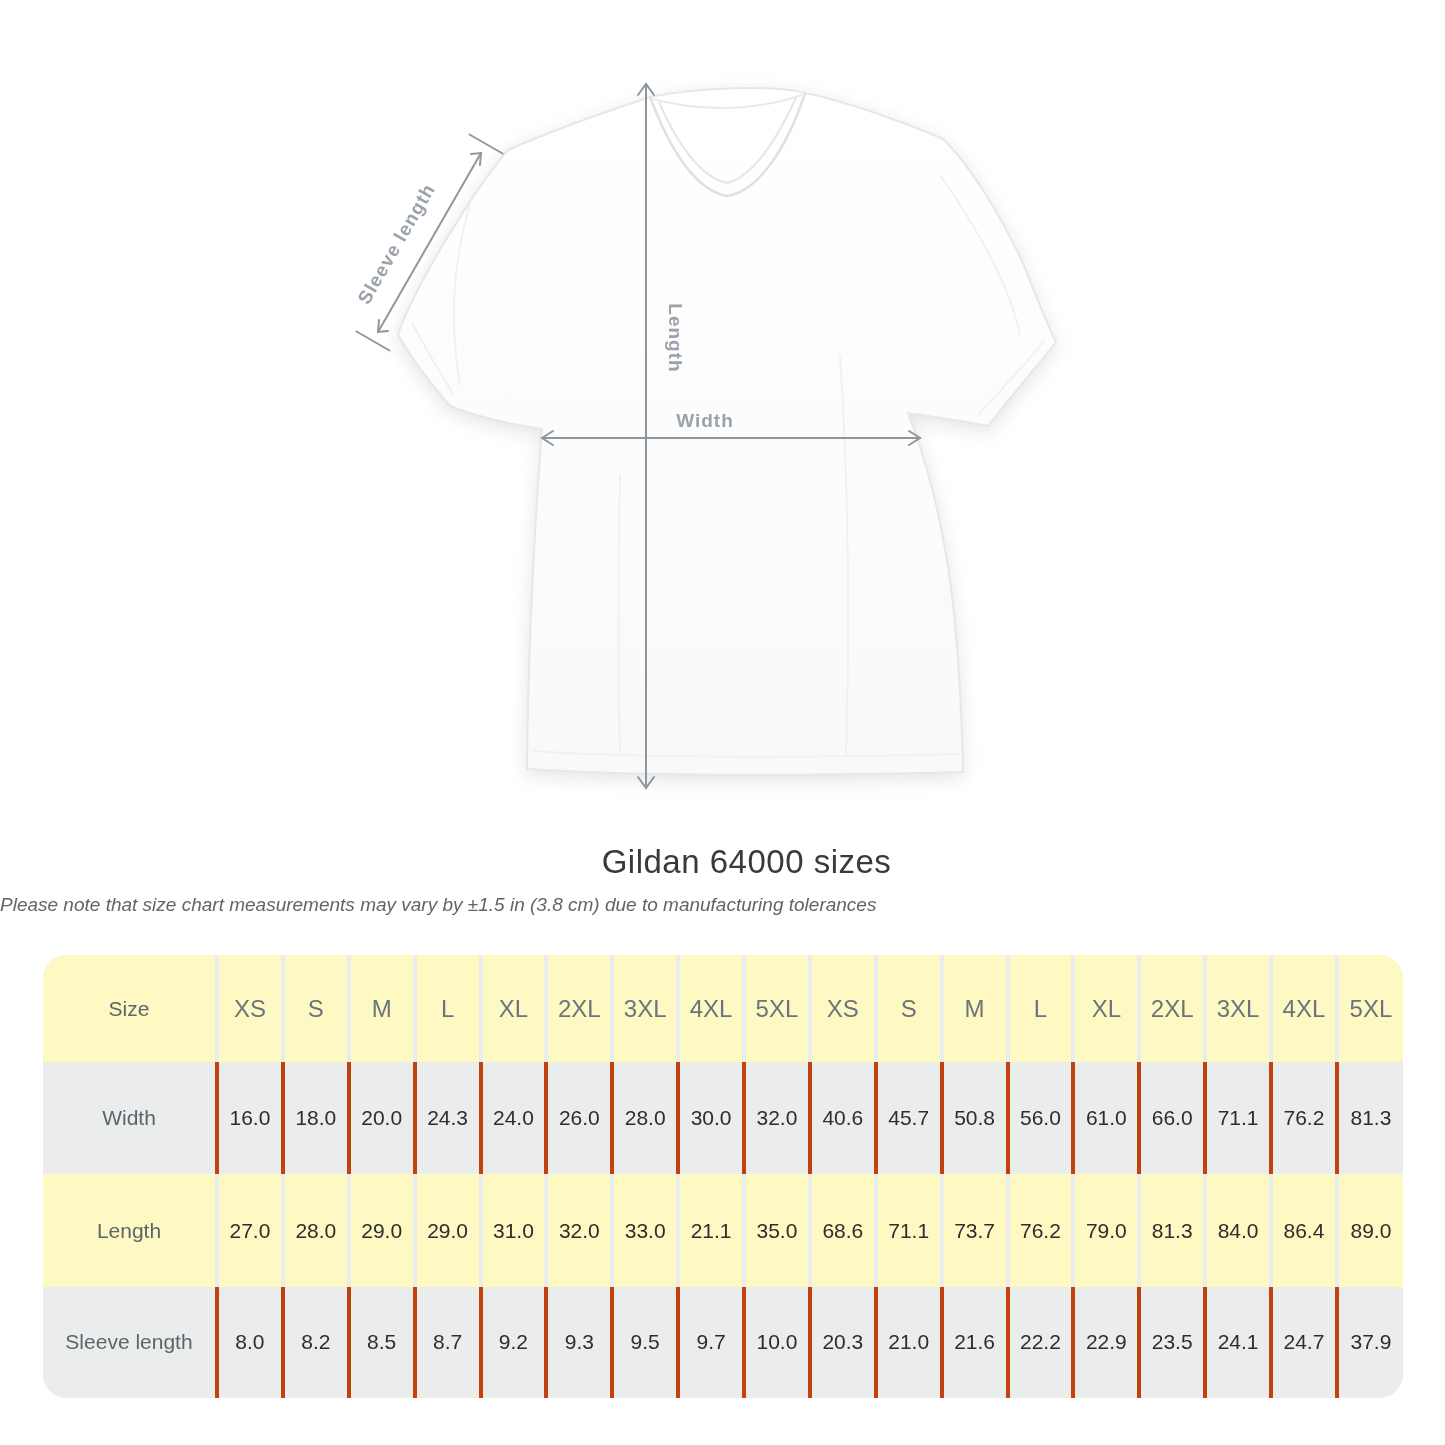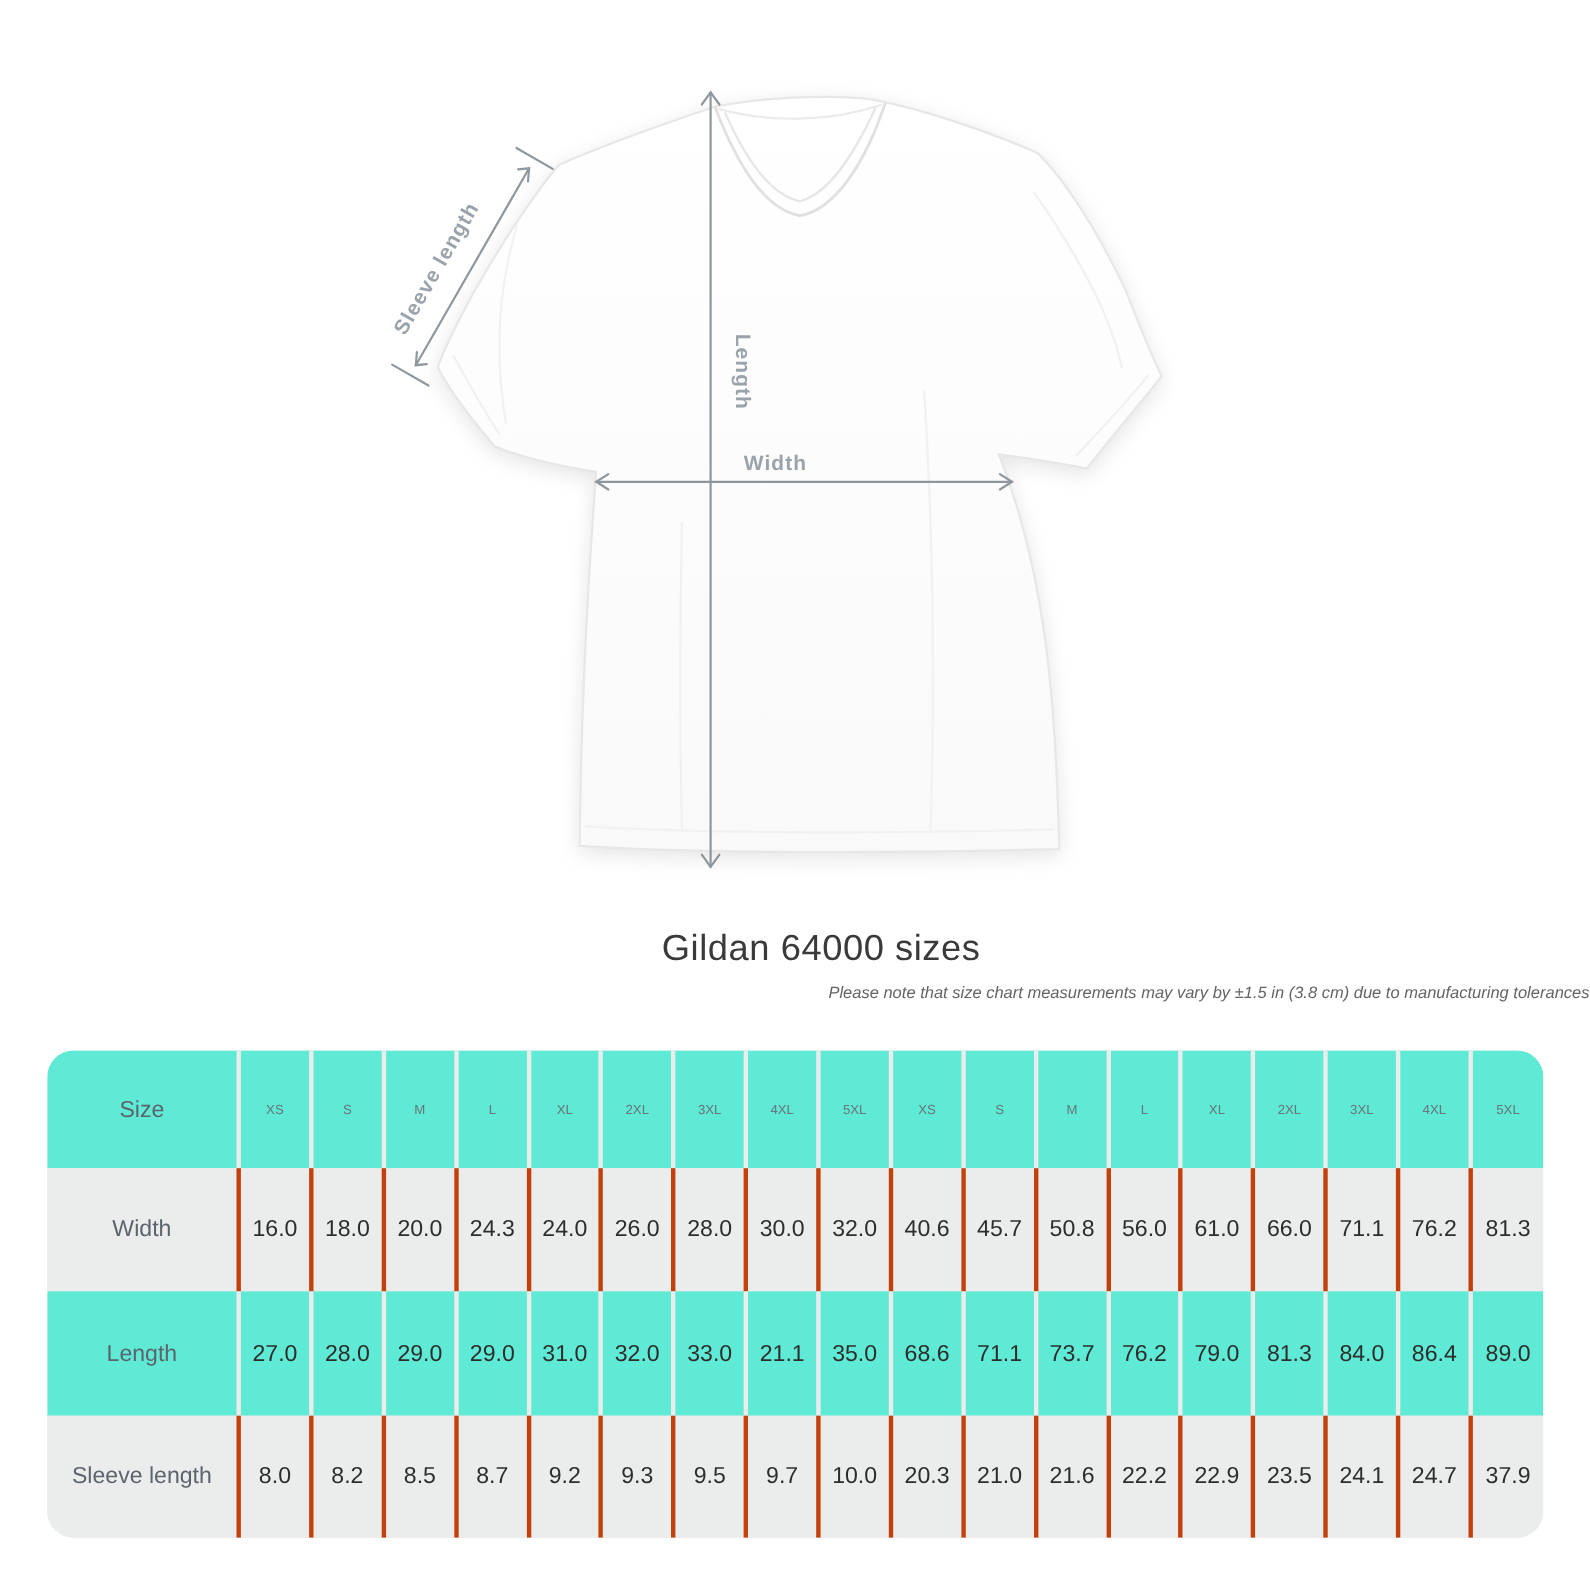--- a/index.html
+++ b/index.html
@@ -9,44 +9,44 @@
   }
   
   .shirt-figure{position:absolute;left:320px;top:55px;width:780px;height:790px;}
   .dim-label{fill:#9aa2ab;font-weight:bold;font-size:19px;letter-spacing:1px;}
   
   .title{
     position:absolute;top:843px;left:0;width:100%;text-align:center;
     font-size:33px;font-weight:normal;color:#3a3a3a;letter-spacing:.5px;padding-left:24px;
   }
   .subtitle{
-    position:absolute;top:894px;left:0;width:100%;text-align:right;
-    font-size:15px;font-style:italic;color:#646464;
+    position:absolute;top:894px;left:0;width:100%;text-align:left;
+    font-size:19px;font-style:italic;color:#646464;
   }
   
   .table-wrap{
     position:absolute;left:43px;top:955px;width:1360px;height:443px;
     background:#ebecec;border-radius:24px;overflow:hidden;
   }
   table.size-table{
     width:100%;height:100%;border-collapse:collapse;table-layout:fixed;
   }
   .size-table td,.size-table th{padding:0;text-align:center;vertical-align:middle;font-weight:normal;}
   tr.band{height:112px;}
   tr.band td{background:transparent;}
   .band-label{font-size:25px;font-weight:bold;font-style:italic;color:#5f676e;letter-spacing:.5px;}
   .band-sub{font-size:19px;font-style:italic;color:#5f676e;margin-top:7px;}
   tr.sizes-row{height:80px;}
   tr.r-width{height:84px;}
   tr.r-length{height:84px;}
   tr.r-sleeve{height:83px;}
-  tr.row-white td,tr.row-white th{background:#5eead4;border-left:4px solid #ebecec;}
+  tr.row-white td,tr.row-white th{background:#fef9c3;border-left:4px solid #ebecec;}
   tr.row-gray td,tr.row-gray th{background:#ebecec;border-left:4px solid #c2410c;}
   tr.row-white .label-cell,tr.row-gray .label-cell{border-left:none;}
-  .size-head{font-size:12px;font-weight:bold;color:#6b737b;}
+  .size-head{font-size:24px;font-weight:bold;color:#6b737b;}
   .row-label{font-size:21px;font-weight:bold;color:#5c656d;}
   .val{font-size:21px;color:#2d2d2d;}
 </style>
 </head>
 <body>
 
 <div class="stage">
 
   <svg class="shirt-figure" viewBox="0 0 780 790" xmlns="http://www.w3.org/2000/svg">
     <defs>

